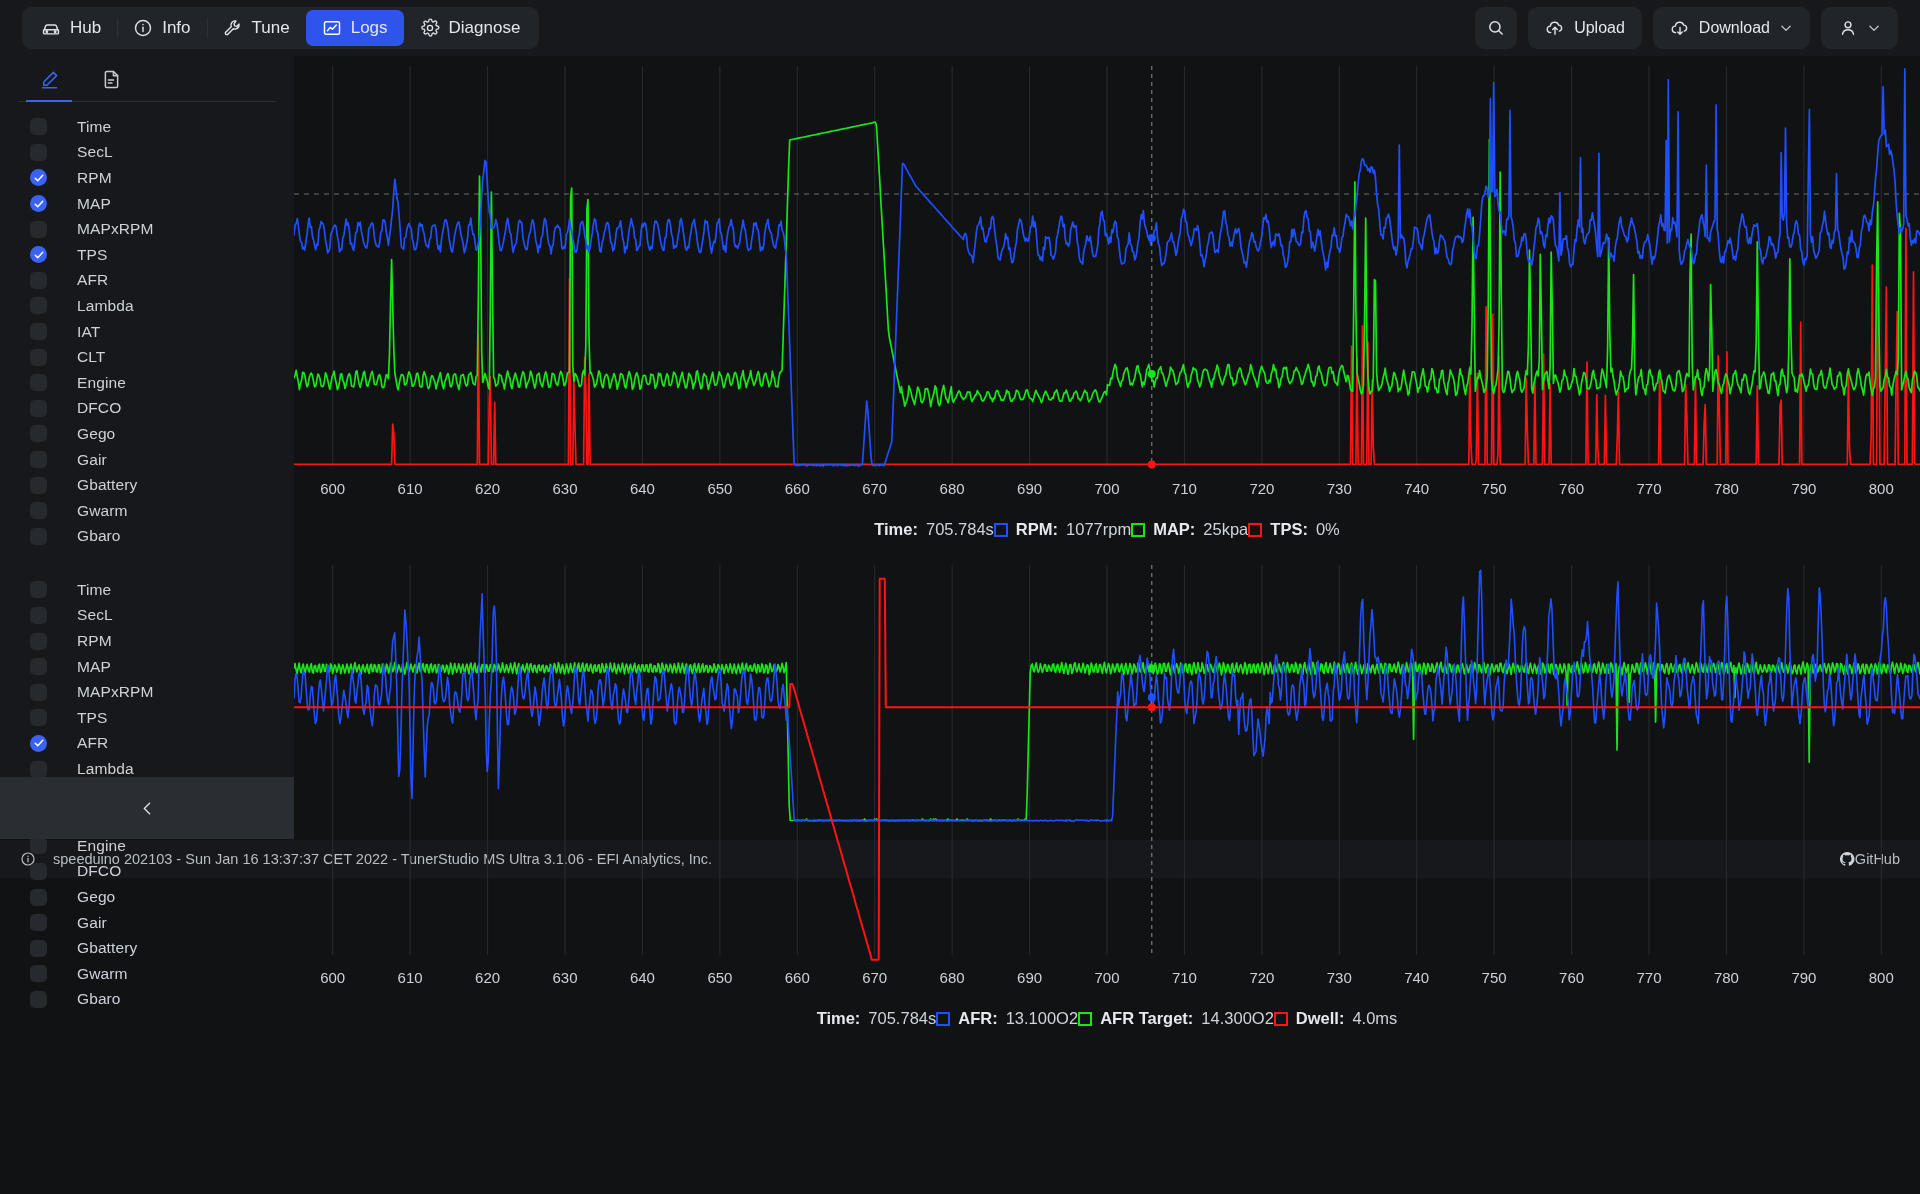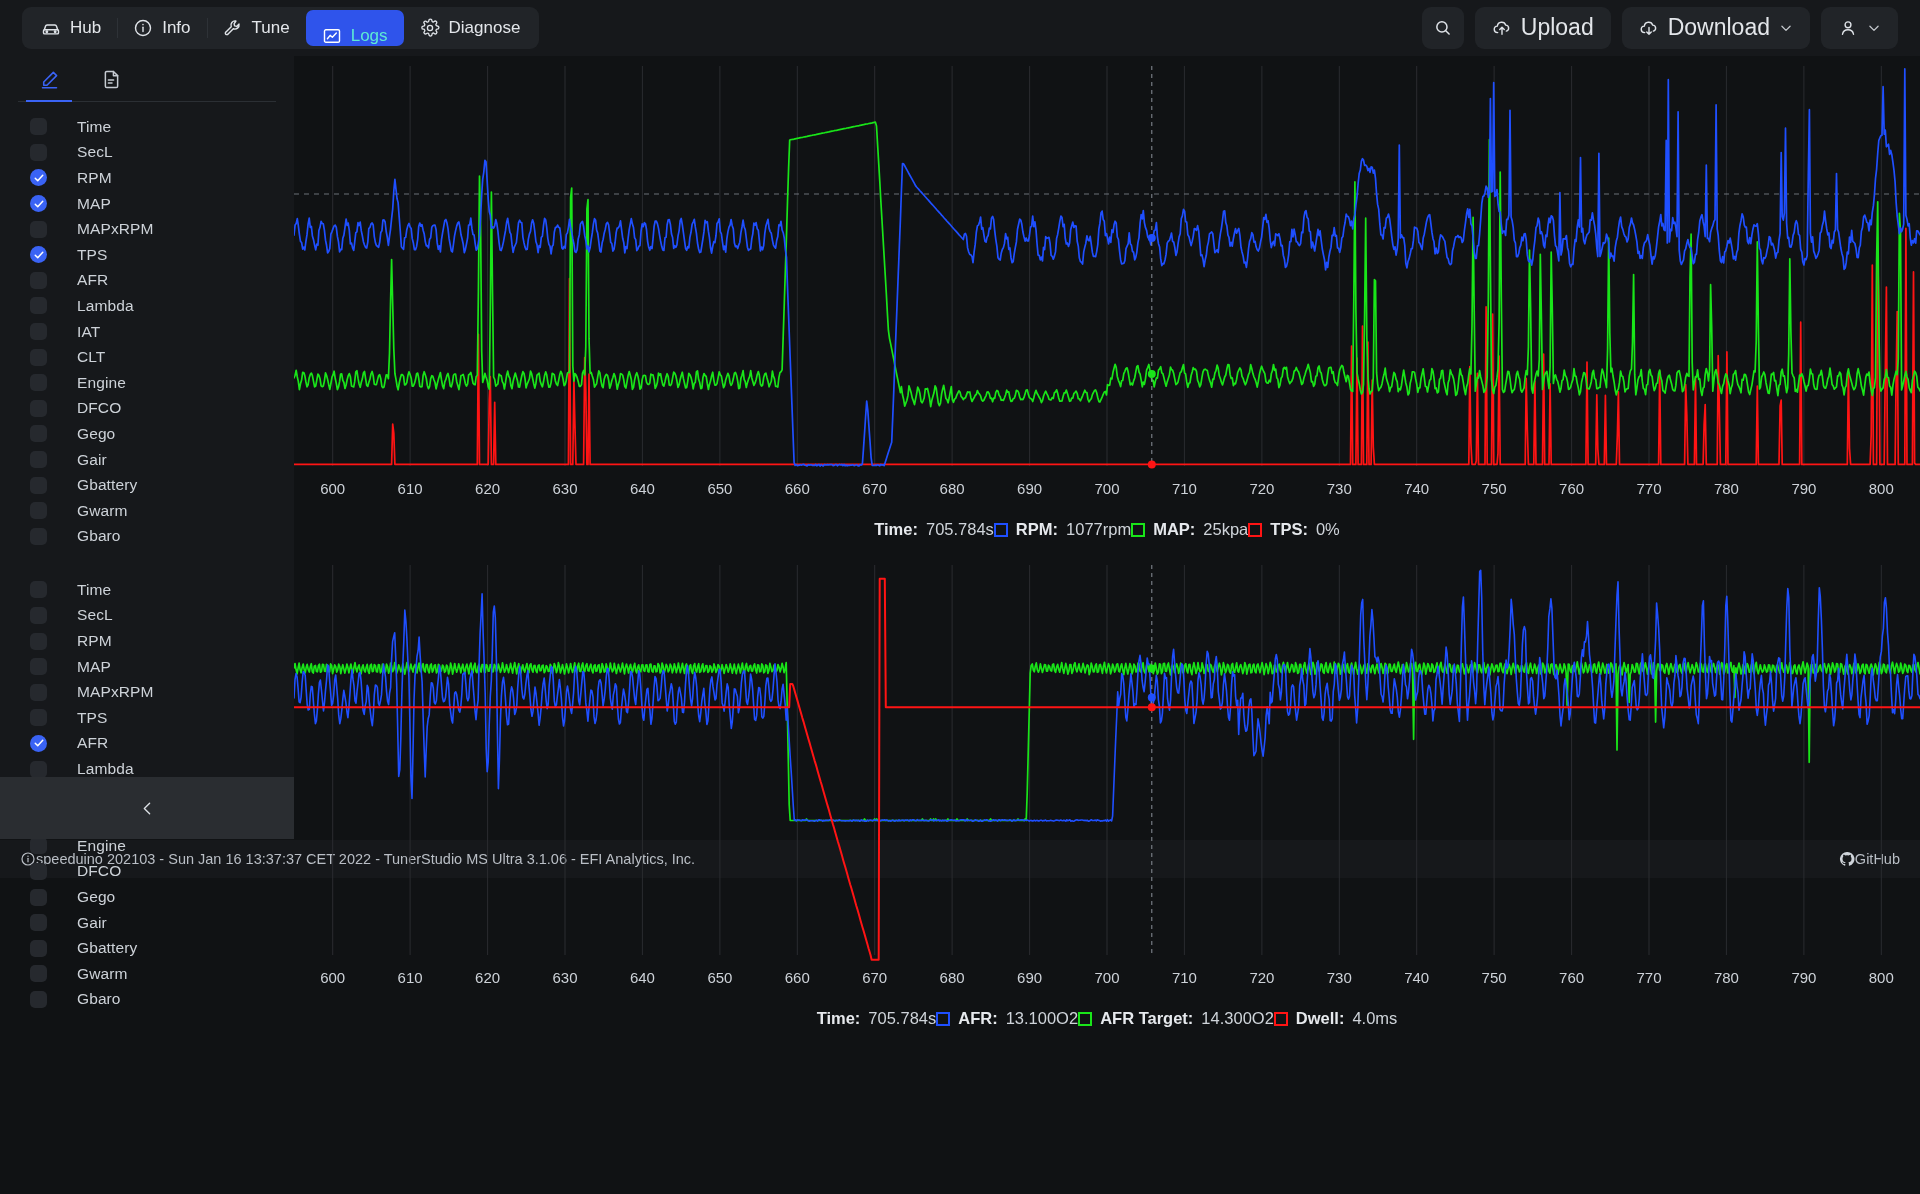--- a/index.html
+++ b/index.html
@@ -34,32 +34,32 @@
     display: flex; align-items: center; gap: 9px;
     height: 36px; padding: 0 16px;
     border-radius: 7px;
     font-size: 17px; color: #e3e6ea;
     cursor: pointer; white-space: nowrap;
     position: relative;
   }
   .nav-item + .nav-item::before {
     content:""; position:absolute; left:0; top:8px; bottom:8px; width:1px; background:#2e3237;
   }
-  .nav-item.active { background: #2f54eb; color: #5eead4; align-items: flex-end; }
+  .nav-item.active { background: #2f54eb; color: #e5e5e5; }
   .nav-item.active + .nav-item::before { background: transparent; }
   .nav-item.active::before { background: transparent !important; }
   .nav-ico { width: 20px; height: 20px; flex: 0 0 20px; display:block; }
 
   .topbar-right {
     margin-left: auto; display: flex; align-items: center; gap: 11px;
   }
   .tb-btn {
     background: #212428; border-radius: 9px; height: 42px;
     display: flex; align-items: center; gap: 9px;
-    padding: 0 17px; font-size: 23px; color: #e3e6ea; cursor: pointer;
+    padding: 0 17px; font-size: 16px; color: #e3e6ea; cursor: pointer;
     white-space: nowrap;
   }
   .tb-btn.icon-only { width: 42px; padding: 0; justify-content: center; }
   .tb-ico { width: 20px; height: 20px; display:block; flex:0 0 20px; }
   .chev { width: 14px; height: 14px; display:block; opacity:.85; }
 
   
   .body-row { flex: 1 1 auto; display: flex; min-height: 0; }
 
   
@@ -133,21 +133,21 @@
 
   
   .footer {
     flex: 0 0 39px; height: 39px;
     background: #16181b;
     display: flex; align-items: center;
     padding: 0 20px;
     font-size: 14.5px; color: #b9bec5;
     border-top: 1px solid #101214;
   }
-  .footer-left { display: flex; align-items: center; gap: 0; }
+  .footer-left { display: flex; align-items: center; gap: 17px; }
   .footer-right { margin-left: auto; display: flex; align-items: center; gap: 0; cursor: pointer; }
   .footer svg { width: 16px; height: 16px; display: block; }
 </style>
 </head>
 <body>
 
 <div id="app">
 
   <div class="topbar">
     <div class="nav-group">

